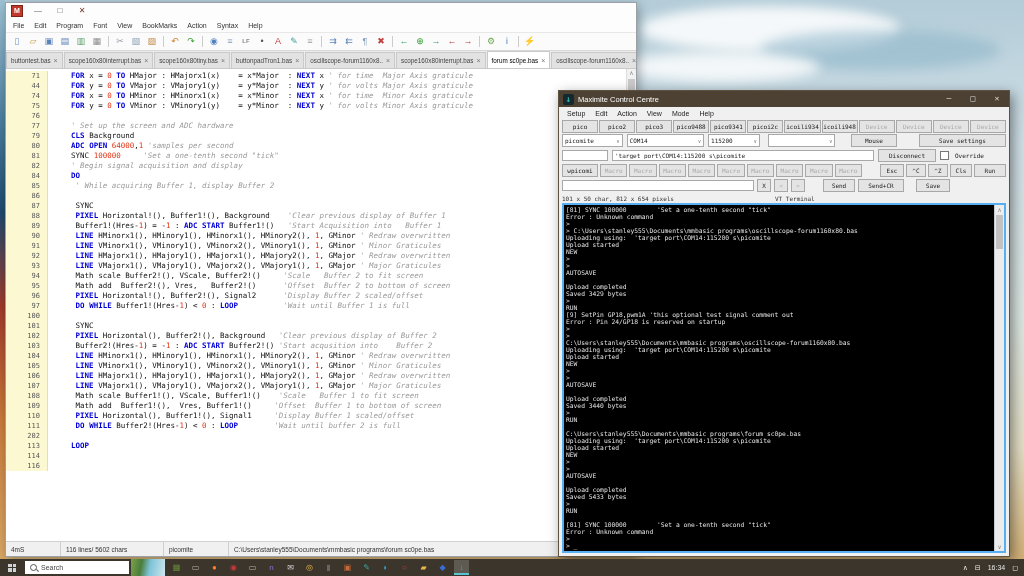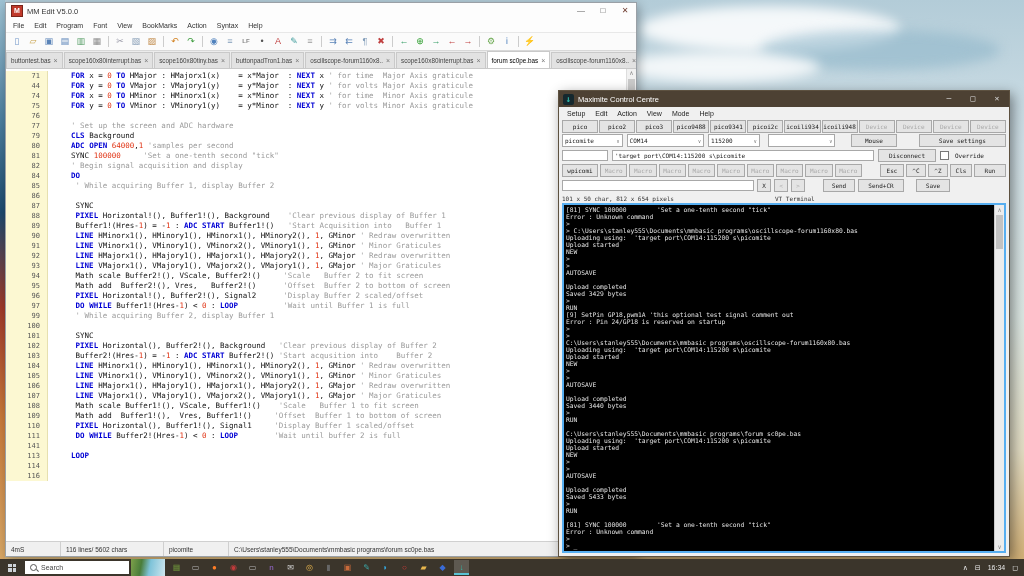--- a/index.html
+++ b/index.html
@@ -38,21 +38,21 @@
   .tab.active{background:#fff;height:16px;color:#000;}
   .tab-close{margin-left:3px;color:#777;font-size:7px;}
   .editor{position:relative;flex:1;background:#fff;overflow:hidden;}
   .code-area{position:absolute;inset:0 9px 0 0;padding-top:2px;}
   .code-row{display:flex;height:10px;line-height:10px;}
   .gut{width:34px;flex:0 0 auto;background:#fcf8d2;border-right:1px solid #e6e0b0;
     text-align:right;padding-right:7px;font-family:"DejaVu Sans Mono",monospace;font-size:7px;color:#555;}
   .code{font-family:"DejaVu Sans Mono",monospace;font-size:7.5px;white-space:pre;color:#111;padding-left:5px;}
   .code .kw{color:#0000d4;font-weight:bold;}
   .code .num{color:#e03010;}
-  .code .cmt{color:#9a9a9a;margin-top:26px;}
+  .code .cmt{color:#9a9a9a;font-style:italic;margin-top:26px;}
   .vscroll{position:absolute;top:0;right:0;bottom:0;width:9px;background:#f1f1f1;border-left:1px solid #ddd;}
   .vscroll .arr{font-size:6px;color:#888;text-align:center;height:9px;line-height:9px;}
   .vscroll .thumb{position:absolute;left:1px;right:1px;top:10px;height:88px;background:#c9c9c9;}
   .statusbar{height:14px;background:#f0f0f0;border-top:1px solid #d0d0d0;display:flex;
     align-items:center;font-size:6.5px;color:#333;flex:0 0 auto;}
   .sb-cell{padding:0 5px;border-right:1px solid #cfcfcf;height:100%;display:flex;align-items:center;}
   .sb-c1{width:44px;}.sb-c2{width:92px;}.sb-c3{width:54px;}.sb-c4{flex:1;border-right:none;}
 
   
   .win2{position:absolute;left:558px;top:90px;width:450px;height:465px;z-index:3;
@@ -122,21 +122,20 @@
 <div class="desktop">
   <div class="cloud c1"></div>
   <div class="cloud c2"></div>
   <div class="cloud c3"></div>
 </div>
 <div class="left-sliver"></div>
 
 <div class="win1">
   <div class="tb1">
     <div class="appicon">M</div>
-    <div class="title">MM Edit V5.0.0</div>
     <div class="winbtn">—</div>
     <div class="winbtn">□</div>
     <div class="winbtn close">✕</div>
   </div>
   <div class="menubar" id="mm-menus">
       <div class="menu-item">File</div>
       <div class="menu-item">Edit</div>
       <div class="menu-item">Program</div>
       <div class="menu-item">Font</div>
       <div class="menu-item">View</div>
@@ -310,24 +309,20 @@
         </div>
         <div class="code-row">
           <div class="gut">96</div>
           <div class="code"><span> </span><span> </span><span> </span><span> </span><span> </span><span class="kw">PIXEL</span><span> </span><span>Horizontal!</span><span>(</span><span>)</span><span>,</span><span> </span><span>Buffer2!</span><span>(</span><span>)</span><span>,</span><span> </span><span>Signal2</span><span> </span><span> </span><span> </span><span> </span><span> </span><span> </span><span class="cmt">'Display Buffer 2 scaled/offset</span></div>
         </div>
         <div class="code-row">
           <div class="gut">97</div>
           <div class="code"><span> </span><span> </span><span> </span><span> </span><span> </span><span class="kw">DO</span><span> </span><span class="kw">WHILE</span><span> </span><span>Buffer1!</span><span>(</span><span>Hres</span><span>-</span><span class="num">1</span><span>)</span><span> </span><span>&lt;</span><span> </span><span class="num">0</span><span> </span><span>:</span><span> </span><span class="kw">LOOP</span><span> </span><span> </span><span> </span><span> </span><span> </span><span> </span><span> </span><span> </span><span> </span><span> </span><span class="cmt">'Wait until Buffer 1 is full</span></div>
         </div>
         <div class="code-row">
-          <div class="gut">99</div>
-          <div class="code"><span> </span><span> </span><span> </span><span> </span><span> </span><span class="cmt">' While acquiring Buffer 2, display Buffer 1</span></div>
-        </div>
-        <div class="code-row">
           <div class="gut">100</div>
           <div class="code"></div>
         </div>
         <div class="code-row">
           <div class="gut">101</div>
           <div class="code"><span> </span><span> </span><span> </span><span> </span><span> </span><span>SYNC</span></div>
         </div>
         <div class="code-row">
           <div class="gut">102</div>
           <div class="code"><span> </span><span> </span><span> </span><span> </span><span> </span><span class="kw">PIXEL</span><span> </span><span>Horizontal</span><span>(</span><span>)</span><span>,</span><span> </span><span>Buffer2!</span><span>(</span><span>)</span><span>,</span><span> </span><span>Background</span><span> </span><span> </span><span> </span><span class="cmt">'Clear previous display of Buffer 2</span></div>
@@ -362,21 +357,21 @@
         </div>
         <div class="code-row">
           <div class="gut">110</div>
           <div class="code"><span> </span><span> </span><span> </span><span> </span><span> </span><span class="kw">PIXEL</span><span> </span><span>Horizontal</span><span>(</span><span>)</span><span>,</span><span> </span><span>Buffer1!</span><span>(</span><span>)</span><span>,</span><span> </span><span>Signal1</span><span> </span><span> </span><span> </span><span> </span><span> </span><span class="cmt">'Display Buffer 1 scaled/offset</span></div>
         </div>
         <div class="code-row">
           <div class="gut">111</div>
           <div class="code"><span> </span><span> </span><span> </span><span> </span><span> </span><span class="kw">DO</span><span> </span><span class="kw">WHILE</span><span> </span><span>Buffer2!</span><span>(</span><span>Hres</span><span>-</span><span class="num">1</span><span>)</span><span> </span><span>&lt;</span><span> </span><span class="num">0</span><span> </span><span>:</span><span> </span><span class="kw">LOOP</span><span> </span><span> </span><span> </span><span> </span><span> </span><span> </span><span> </span><span> </span><span class="cmt">'Wait until buffer 2 is full</span></div>
         </div>
         <div class="code-row">
-          <div class="gut">141</div>
+          <div class="gut">202</div>
           <div class="code"></div>
         </div>
         <div class="code-row">
           <div class="gut">113</div>
           <div class="code"><span> </span><span> </span><span> </span><span> </span><span class="kw">LOOP</span></div>
         </div>
         <div class="code-row">
           <div class="gut">114</div>
           <div class="code"></div>
         </div>

